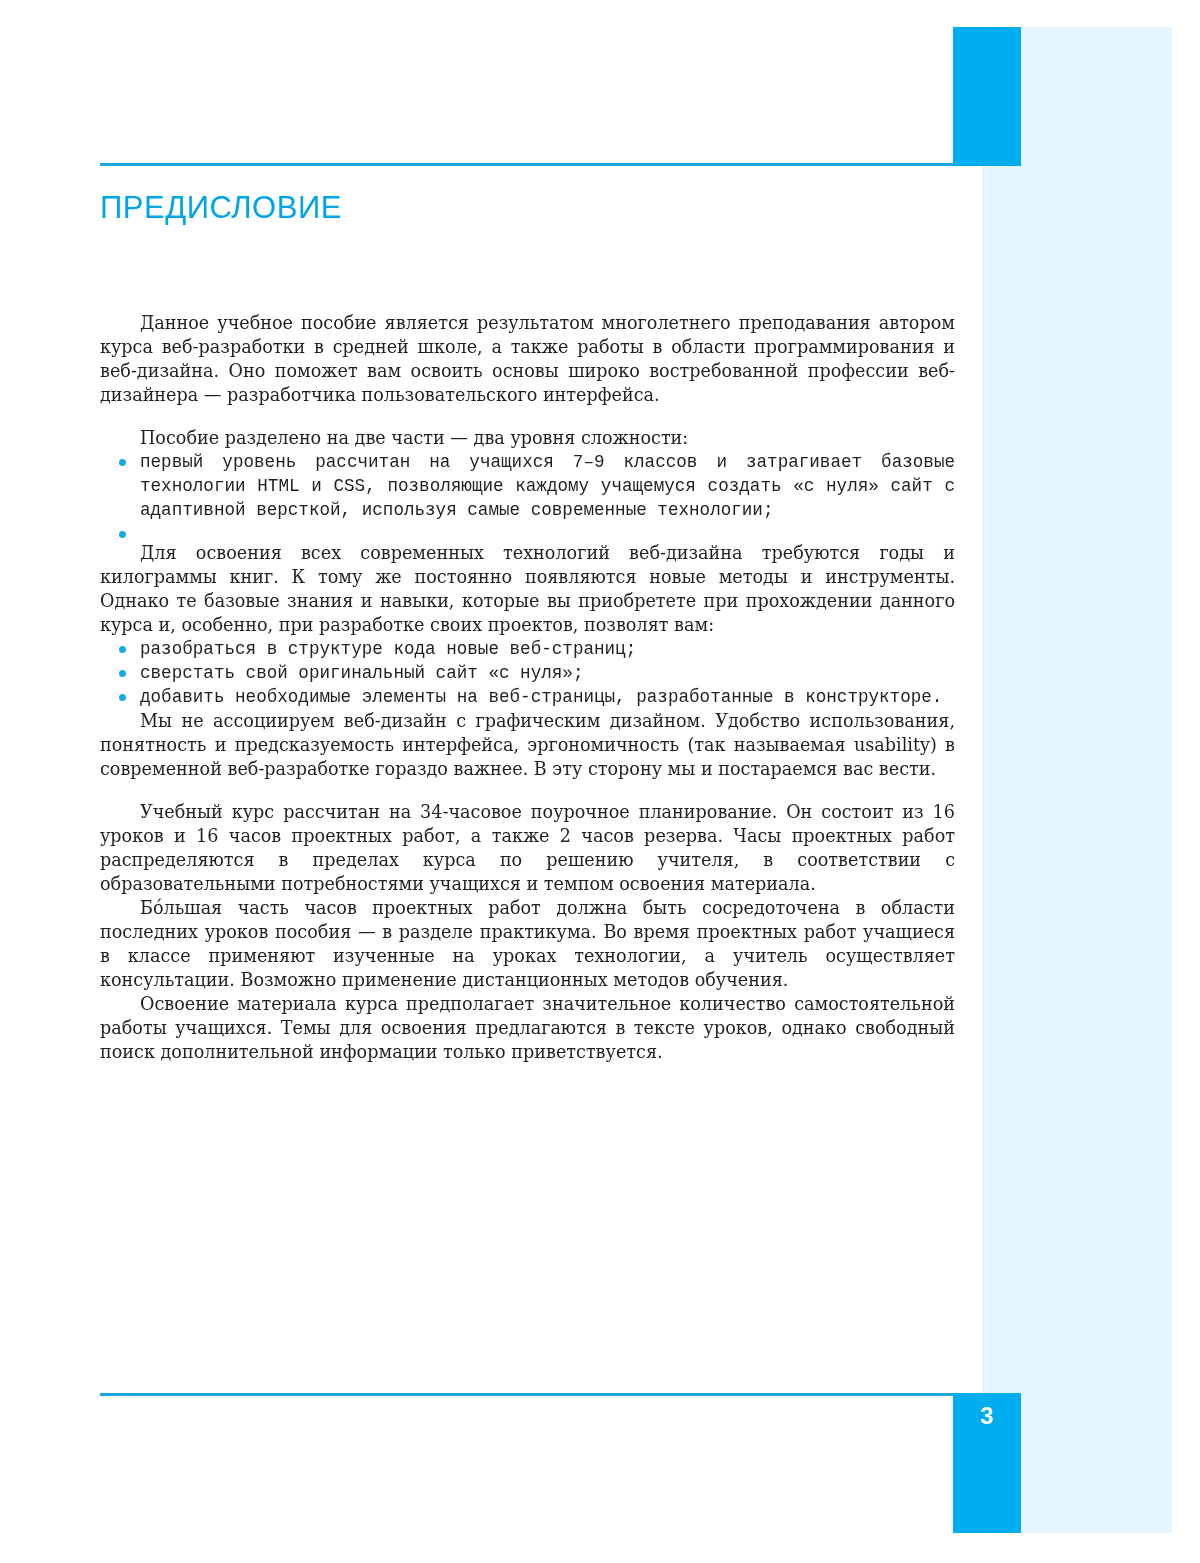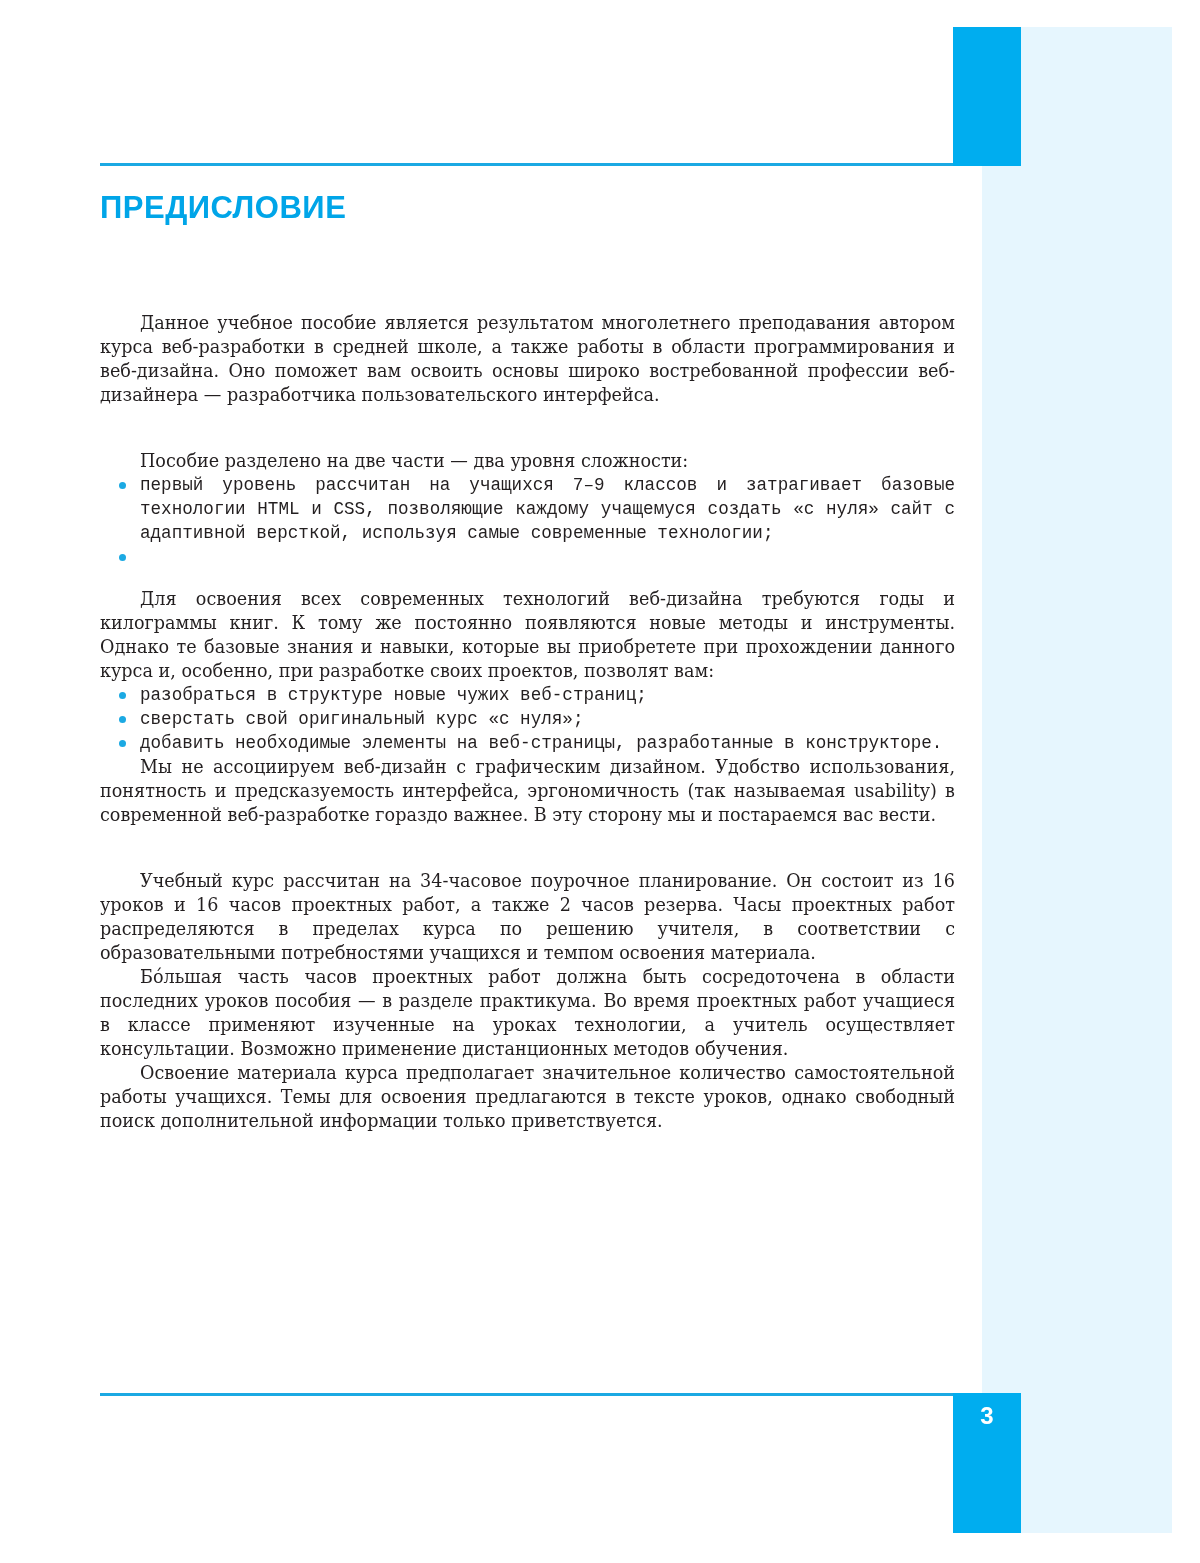--- a/index.html
+++ b/index.html
@@ -13,29 +13,29 @@
   .tab-top { position: absolute; left: 953px; top: 27px; width: 68px; height: 139px; background: #00adef; }
   .tab-bottom { position: absolute; left: 953px; top: 1393px; width: 68px; height: 140px; background: #00adef; }
   .rule-top { position: absolute; left: 100px; top: 163px; width: 853px; height: 3px; background: #1ba9e3; }
   .rule-bottom { position: absolute; left: 100px; top: 1393px; width: 853px; height: 3px; background: #1ba9e3; }
   .page-number {
     position: absolute; left: 953px; top: 1402px; width: 68px; text-align: center;
     color: #ffffff; font-family: "Liberation Sans", sans-serif; font-weight: bold; font-size: 24px;
   }
   .title {
     position: absolute; left: 100px; top: 190px; margin: 0;
-    color: #00a5e8; font-family: "Liberation Sans", sans-serif; font-weight: bold;
+    color: #00a5e8; font-family: "Liberation Sans", sans-serif; font-weight: normal;
     font-size: 31px; letter-spacing: 0.5px;
   }
   .body-text {
     position: absolute; left: 100px; top: 311px; width: 855px;
     font-size: 17.6px; line-height: 24px; text-align: justify;
   }
   .body-text p { margin: 0; text-indent: 40px; }
-  .body-text p.gap { margin-top: 42px; }
+  .body-text p.gap { margin-top: 19px; }
   .body-text ul { list-style: none; margin: 0; padding: 0; font-family: Liberation Mono, monospace; }
   .body-text li { position: relative; padding-left: 40px; }
   .bullet {
     position: absolute; left: 19px; top: 9px; width: 7px; height: 7px;
     border-radius: 50%; background: #1ba9e3;
   }
 </style>
 </head>
 <body>
 
@@ -47,22 +47,22 @@
 
 <div class="body-text">
   <p>Данное учебное пособие является результатом многолетнего преподавания автором курса веб-разработки в средней школе, а также работы в области программирования и веб-дизайна. Оно поможет вам освоить основы широко востребованной профессии веб-дизайнера — разработчика пользовательского интерфейса.</p>
   <p class="gap">Пособие разделено на две части — два уровня сложности:</p>
   <ul>
     <li><span class="bullet"></span><span>первый уровень рассчитан на учащихся 7–9 классов и затрагивает базовые технологии HTML и CSS, позволяющие каждому учащемуся создать «с нуля» сайт с адаптивной версткой, используя самые современные технологии;</span></li>
     <li><span class="bullet"></span></li>
   </ul>
   <p class="gap">Для освоения всех современных технологий веб-дизайна требуются годы и килограммы книг. К тому же постоянно появляются новые методы и инструменты. Однако те базовые знания и навыки, которые вы приобретете при прохождении данного курса и, особенно, при разработке своих проектов, позволят вам:</p>
   <ul>
-    <li><span class="bullet"></span><span>разобраться в структуре новые чужих веб-страниц;</span></li>
-    <li><span class="bullet"></span><span>сверстать свой оригинальный курс «с нуля»;</span></li>
+    <li><span class="bullet"></span><span>разобраться в структуре кода новые веб-страниц;</span></li>
+    <li><span class="bullet"></span><span>сверстать свой оригинальный сайт «с нуля»;</span></li>
     <li><span class="bullet"></span><span>добавить необходимые элементы на веб-страницы, разработанные в конструкторе.</span></li>
   </ul>
   <p>Мы не ассоциируем веб-дизайн с графическим дизайном. Удобство использования, понятность и предсказуемость интерфейса, эргономичность (так называемая usability) в современной веб-разработке гораздо важнее. В эту сторону мы и постараемся вас вести.</p>
   <p class="gap">Учебный курс рассчитан на 34-часовое поурочное планирование. Он состоит из 16 уроков и 16 часов проектных работ, а также 2 часов резерва. Часы проектных работ распределяются в пределах курса по решению учителя, в соответствии с образовательными потребностями учащихся и темпом освоения материала.</p>
   <p>Бóльшая часть часов проектных работ должна быть сосредоточена в области последних уроков пособия — в разделе практикума. Во время проектных работ учащиеся в классе применяют изученные на уроках технологии, а учитель осуществляет консультации. Возможно применение дистанционных методов обучения.</p>
   <p>Освоение материала курса предполагает значительное количество самостоятельной работы учащихся. Темы для освоения предлагаются в тексте уроков, однако свободный поиск дополнительной информации только приветствуется.</p>
 </div>
 
 <div class="rule-bottom"></div>
 <div class="tab-bottom"></div>

